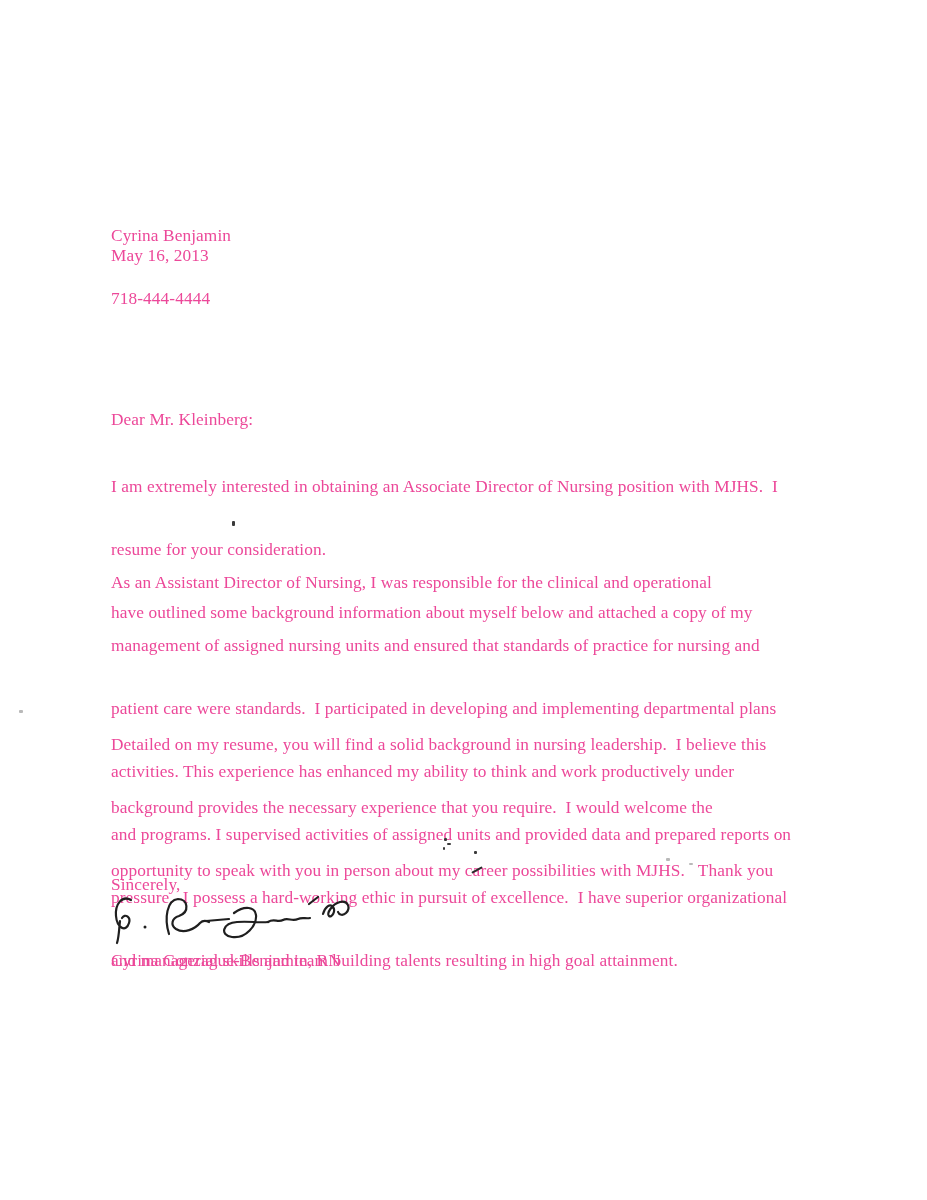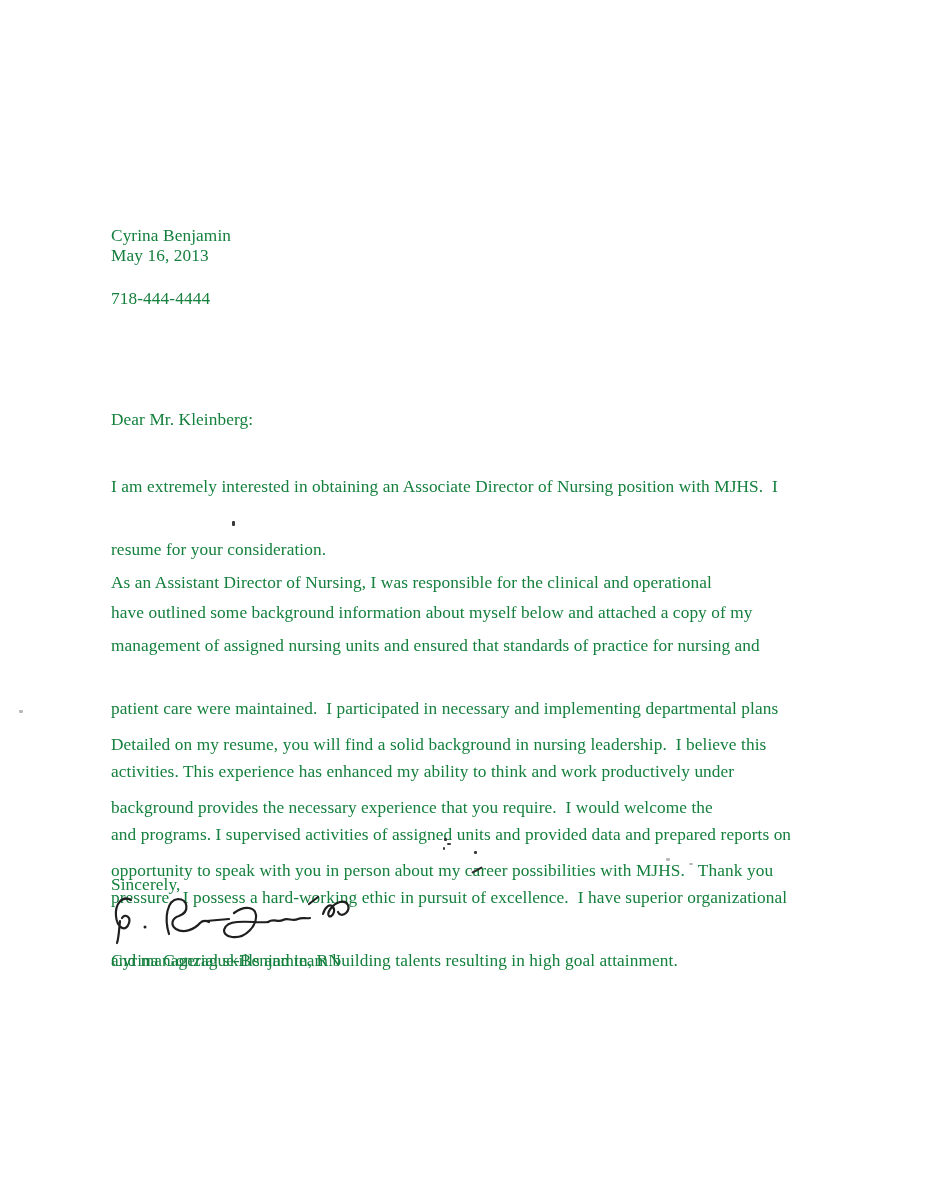--- a/index.html
+++ b/index.html
@@ -7,21 +7,21 @@
     padding: 0;
     background: #ffffff;
   }
   .page {
     position: relative;
     width: 927px;
     height: 1148px;
     background: #ffffff;
     overflow: hidden;
     font-family: "Liberation Serif", "DejaVu Serif", serif;
-    color: #15803d;
+    color: #ec4899;
   }
   .block {
     position: absolute;
     left: 111px;
     white-space: pre;
     font-size: 17.3px;
     line-height: 21px;
     letter-spacing: 0.1px;
   }
   .line { height: 21px; }
@@ -89,21 +89,21 @@
 
   <div class="block" style="top:434px">
     <div class="line">I am extremely interested in obtaining an Associate Director of Nursing position with MJHS.  I</div>
     <div class="line">resume for your consideration.</div>
     <div class="line">have outlined some background information about myself below and attached a copy of my</div>
   </div>
 
   <div class="block" style="top:530px">
     <div class="line">As an Assistant Director of Nursing, I was responsible for the clinical and operational</div>
     <div class="line">management of assigned nursing units and ensured that standards of practice for nursing and</div>
-    <div class="line">patient care were maintained.  I participated in necessary and implementing departmental plans</div>
+    <div class="line">patient care were standards.  I participated in developing and implementing departmental plans</div>
     <div class="line">activities. This experience has enhanced my ability to think and work productively under</div>
     <div class="line">and programs. I supervised activities of assigned units and provided data and prepared reports on</div>
     <div class="line">pressure.  I possess a hard-working ethic in pursuit of excellence.  I have superior organizational</div>
     <div class="line">and managerial skills and team building talents resulting in high goal attainment.</div>
   </div>
 
   <div class="block" style="top:692px">
     <div class="line">Detailed on my resume, you will find a solid background in nursing leadership.  I believe this</div>
     <div class="line">background provides the necessary experience that you require.  I would welcome the</div>
     <div class="line">opportunity to speak with you in person about my career possibilities with MJHS.   Thank you</div>

